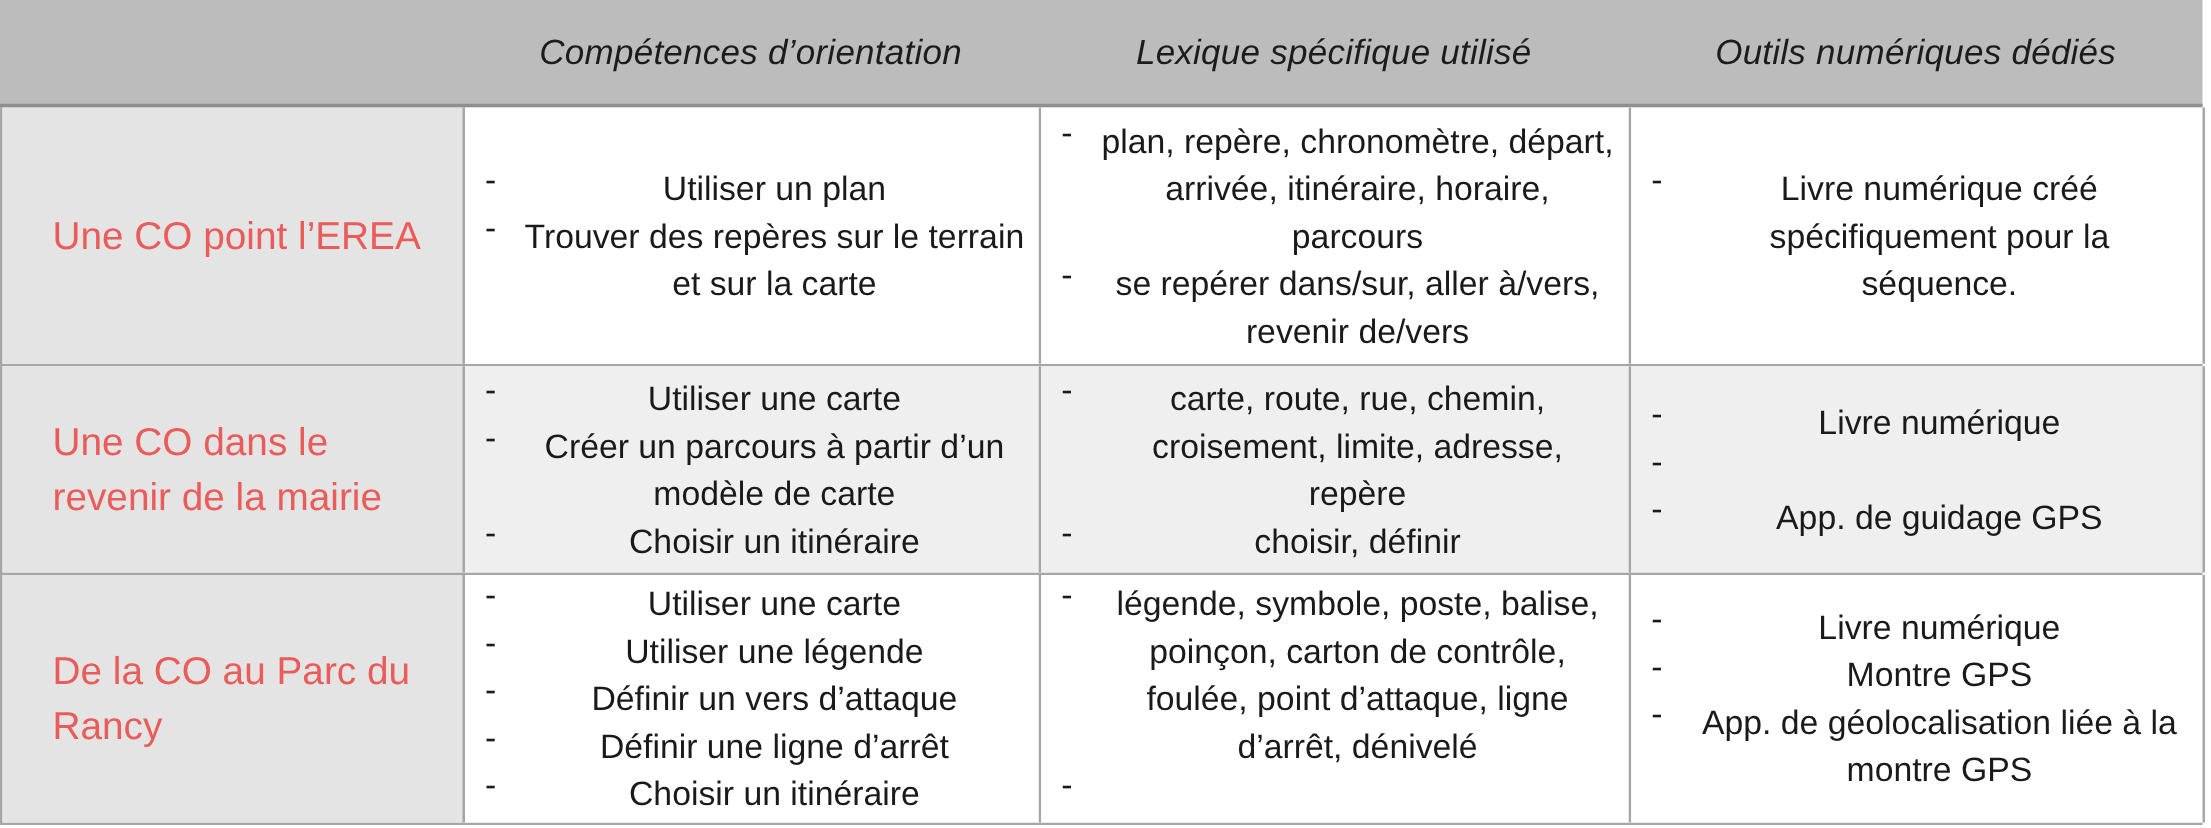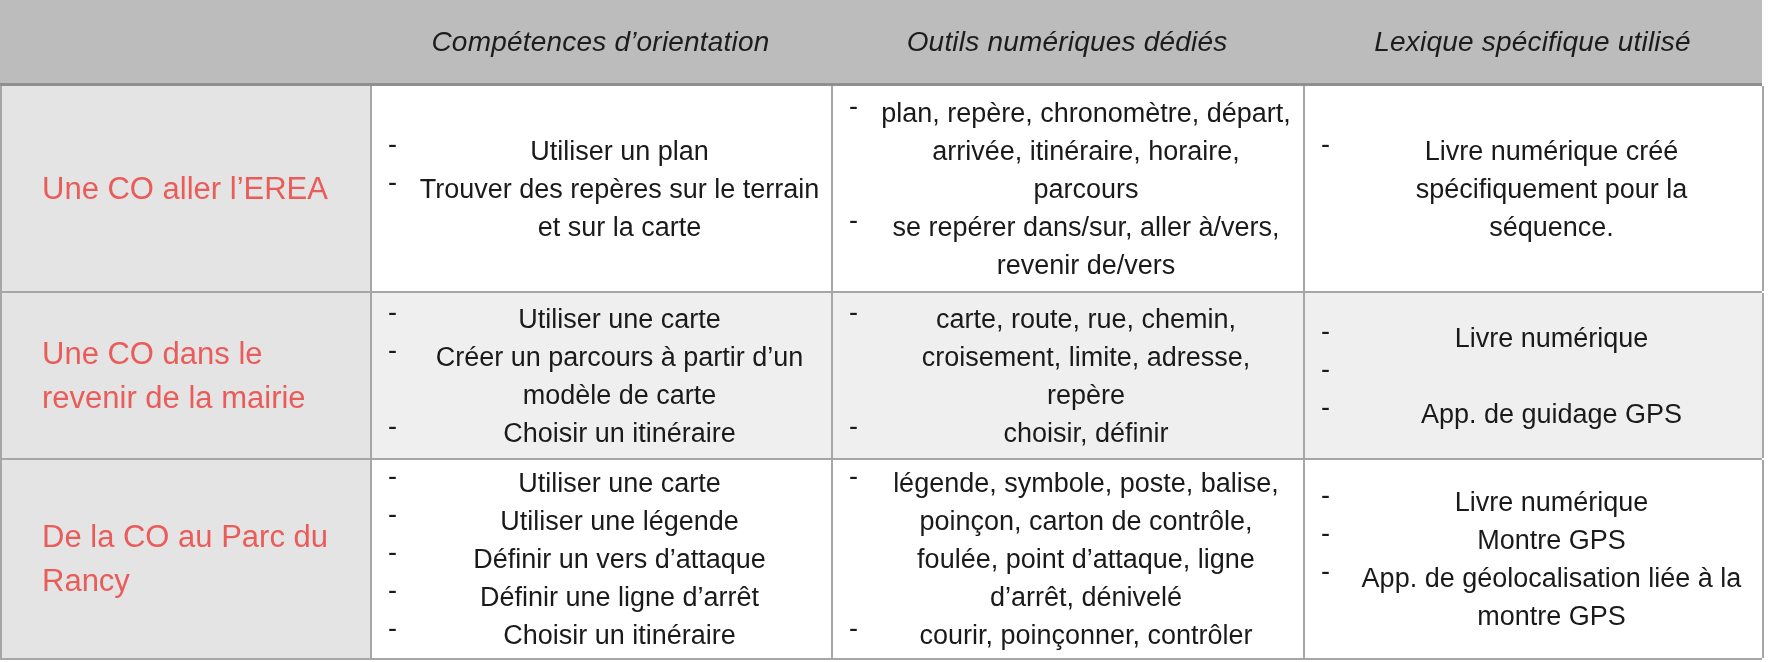--- a/index.html
+++ b/index.html
@@ -90,26 +90,26 @@
 </style>
 </head>
 <body>
 
 <div class="page">
   <div class="table">
 
     <div class="grid-row header-row">
       <div class="header-cell"></div>
       <div class="header-cell">Compétences d’orientation</div>
+      <div class="header-cell">Lexique spécifique utilisé</div>
       <div class="header-cell">Outils numériques dédiés</div>
-      <div class="header-cell">Lexique spécifique utilisé</div>
     </div>
 
     <div class="grid-row body-row row-1">
-      <div class="cell label-cell">Une CO aller l’EREA</div>
+      <div class="cell label-cell">Une CO point l’EREA</div>
       <div class="cell">
         <div class="bullet-item">
           <span class="dash">-</span>
           <span class="bullet-text">Utiliser un plan</span>
         </div>
         <div class="bullet-item">
           <span class="dash">-</span>
           <span class="bullet-text">Trouver des repères sur le terrain et sur la carte</span>
         </div>
       </div>
@@ -196,21 +196,20 @@
           <span class="bullet-text">Choisir un itinéraire</span>
         </div>
       </div>
       <div class="cell">
         <div class="bullet-item">
           <span class="dash">-</span>
           <span class="bullet-text">légende, symbole, poste, balise, poinçon, carton de contrôle, foulée, point d’attaque, ligne d’arrêt, dénivelé</span>
         </div>
         <div class="bullet-item">
           <span class="dash">-</span>
-          <span class="bullet-text">courir, poinçonner, contrôler</span>
         </div>
       </div>
       <div class="cell">
         <div class="bullet-item">
           <span class="dash">-</span>
           <span class="bullet-text">Livre numérique</span>
         </div>
         <div class="bullet-item">
           <span class="dash">-</span>
           <span class="bullet-text">Montre GPS</span>

